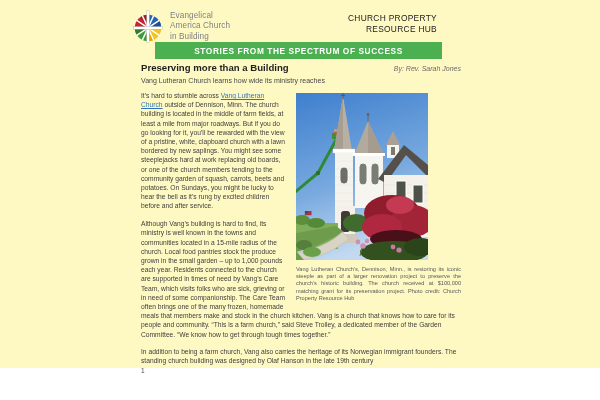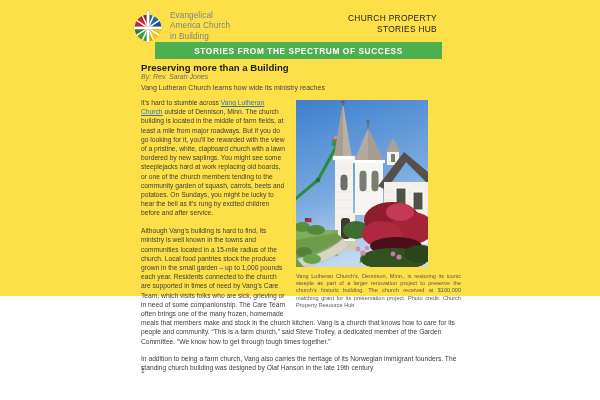--- a/index.html
+++ b/index.html
@@ -3,21 +3,21 @@
 <meta charset="utf-8">
 <style>
   * { box-sizing: border-box; margin: 0; padding: 0; }
   html, body { width: 600px; height: 400px; }
   body {
     background: #ffffff;
     font-family: "Liberation Sans", "DejaVu Sans", sans-serif;
     color: #3d3d3d;
     overflow: hidden;
   }
-  .page { position: relative; width: 600px; height: 296px; background: #fde047; }
+  .page { position: relative; width: 600px; height: 368px; background: #fef9c3; }
 
   
   .logo { position: absolute; left: 131px; top: 9px; width: 34px; height: 34px; }
   .brand-text {
     position: absolute; left: 170px; top: 11px;
     font-size: 8.2px; line-height: 10.4px; color: #7e8084; letter-spacing: 0.1px;
   }
   .hub-title {
     position: absolute; right: 163px; top: 13px; text-align: right;
     font-size: 8.4px; line-height: 11px; font-weight: normal; color: #222; letter-spacing: 0.3px;
@@ -26,21 +26,21 @@
   
   .banner {
     position: absolute; left: 155px; top: 42px; width: 287px; height: 17px;
     background: #4caf50; color: #ffffff;
     font-size: 8.3px; font-weight: 600; letter-spacing: 0.6px;
     display: flex; align-items: center; justify-content: center;
   }
 
   
   .main { position: absolute; left: 141px; top: 62px; width: 320px; }
-  .title-row { display: flex; justify-content: space-between; align-items: baseline; flex-direction: column; }
+  .title-row { display: flex; justify-content: space-between; align-items: baseline; }
   .article-title { font-size: 9.6px; font-weight: bold; color: #1f1f1f; }
   .byline { font-size: 7px; font-style: italic; color: #6a6a6a; }
   .subtitle { font-size: 7px; color: #474747; margin-top: 4px; }
 
   .article { margin-top: 7px; font-size: 6.7px; line-height: 9.2px; color: #3d3d3d; }
   .article::after { content: ""; display: block; clear: both; }
   .article p { margin-bottom: 8.5px; }
   .article a { color: #2e75b6; text-decoration: underline; }
 
   .photo-figure { float: right; width: 170px; margin: 2px 0 4px 6px; }
@@ -81,21 +81,21 @@
   </svg>
 
   <div class="brand-text">
     <div>Evangelical</div>
     <div>America Church</div>
     <div>in Building</div>
   </div>
 
   <div class="hub-title">
     <div>CHURCH PROPERTY</div>
-    <div>STORIES HUB</div>
+    <div>RESOURCE HUB</div>
   </div>
 
   <div class="banner">STORIES FROM THE SPECTRUM OF SUCCESS</div>
 
   <div class="main">
     <div class="title-row">
       <h1 class="article-title">Preserving more than a Building</h1>
       <span class="byline">By: Rev. Sarah Jones</span>
     </div>
     <p class="subtitle">Vang Lutheran Church learns how wide its ministry reaches</p>

